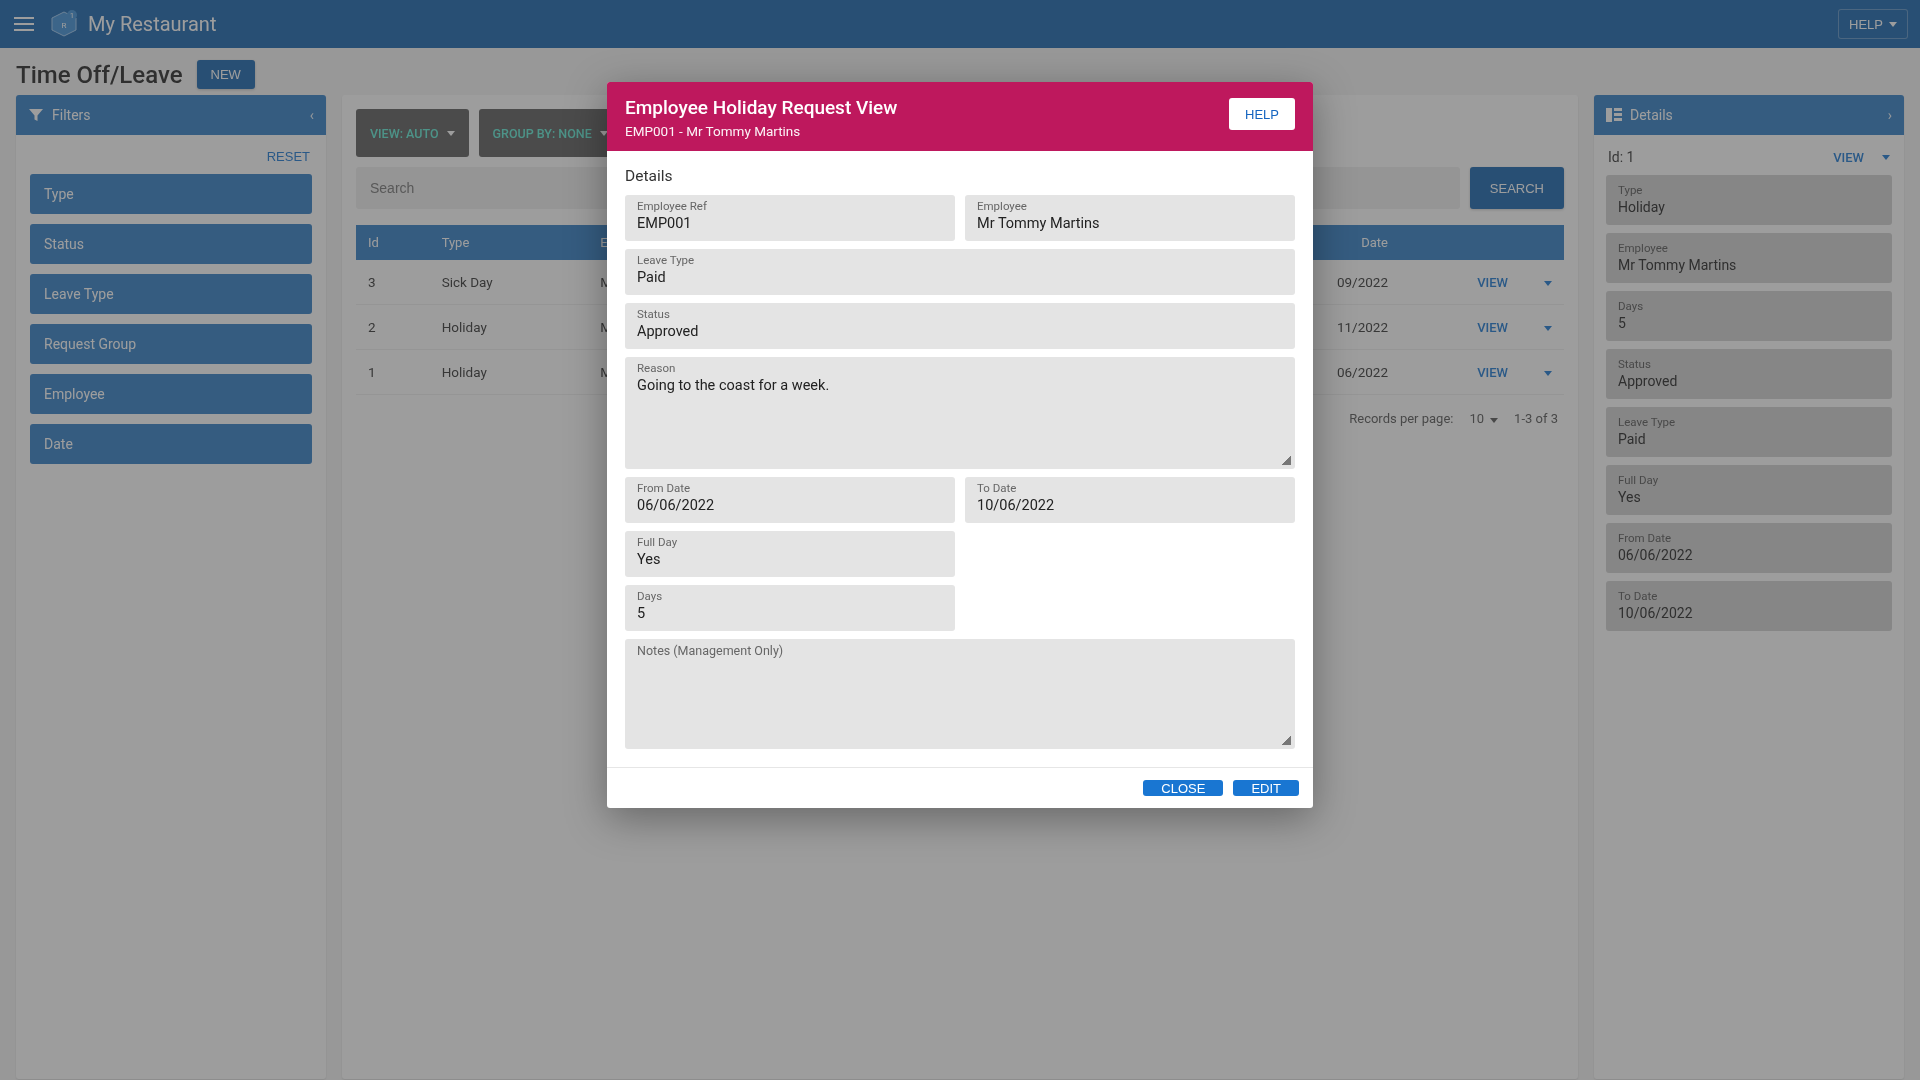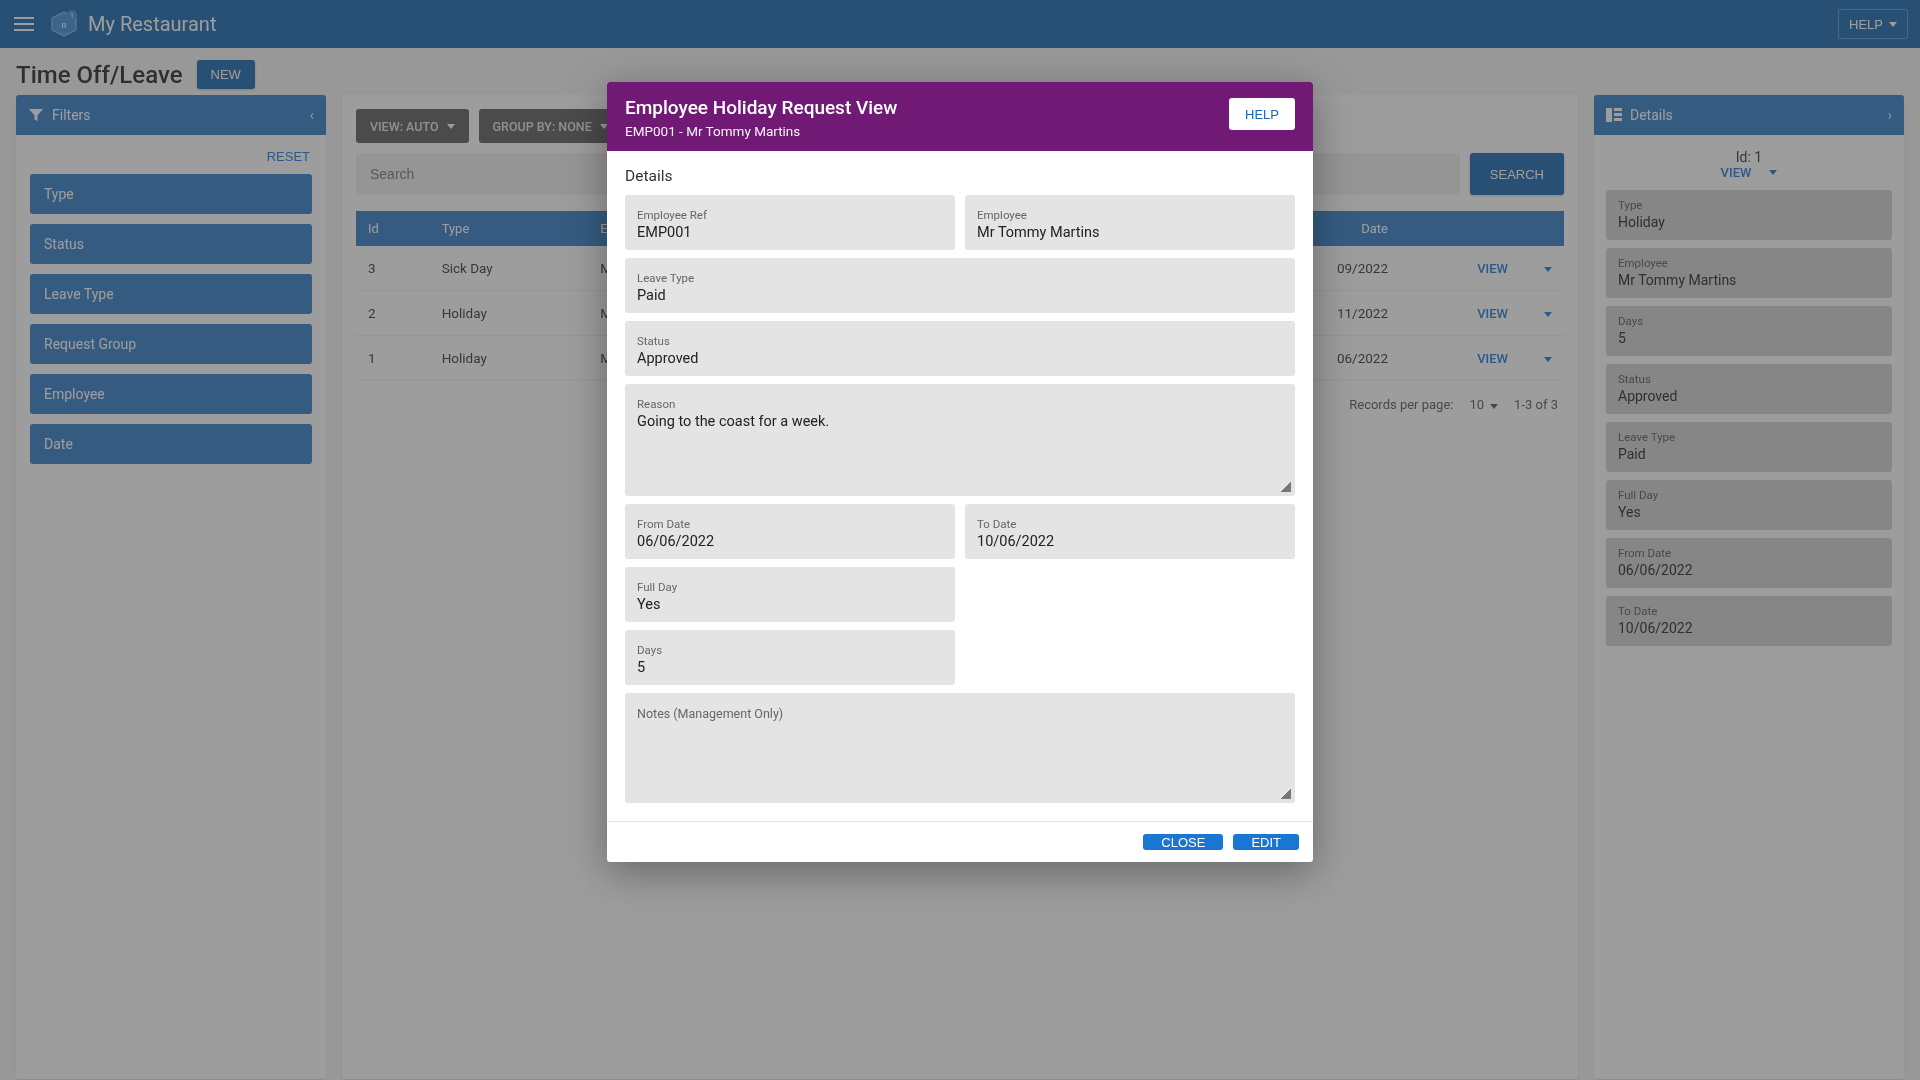--- a/index.html
+++ b/index.html
@@ -34,62 +34,62 @@
 .panel-header .chev { font-size:14px; opacity:0.9; cursor:pointer; }
 
 
 .reset-row { display:flex; justify-content:flex-end; padding:14px 16px 10px; }
 .reset-btn { background:none; border:none; color:#1976d2; font-size:13px; font-weight:500; cursor:pointer;margin-left:23px; }
 .filter-list { display:flex; flex-direction:column; gap:10px; padding:0 14px; }
 .filter-item { background:#2e7cc4; color:#fff; padding:12px 14px; border-radius:3px; font-size:14px; cursor:pointer; }
 
 
 .center-toolbar { display:flex; gap:10px; padding:14px 14px 0; }
-.chip { background:#5a5a5a; color:#e5e5e5; height:34px; display:flex; align-items:center; padding:0 14px; font-size:12.5px; font-weight:500; border-radius:3px; gap:8px; cursor:pointer; }
+.chip { background:#5a5a5a; color:#5eead4; height:48px; display:flex; align-items:center; padding:0 14px; font-size:12.5px; font-weight:500; border-radius:3px; gap:8px; cursor:pointer; }
 .chip .tri { width:0; height:0; border-left:4px solid transparent; border-right:4px solid transparent; border-top:5px solid #fff; }
 
 .search-row { display:flex; gap:10px; padding:10px 14px; }
 .search-input { flex:1; background:#eeeeee; border:none; height:42px; padding:0 14px; font-size:14px; border-radius:3px; color:#555; }
 .search-btn { background:#1462ac; color:#fff; border:none; padding:0 20px; height:42px; font-size:13px; font-weight:500; border-radius:3px; cursor:pointer; box-shadow:0 1px 3px rgba(0,0,0,0.2); }
 
 
 .table { width:calc(100% - 28px); margin: 6px 14px 0; border-collapse:collapse; }
 .table th { background:#2e7cc4; color:#fff; text-align:left; font-weight:400; font-size:13px; padding:10px 12px; }
 .table td { padding:14px 12px; font-size:13.5px; border-bottom:1px solid #eee; }
 .view-link { color:#1976d2; font-weight:500; text-decoration:none; cursor:pointer; font-size:13px; }
 .row-tri { display:inline-block; width:0; height:0; border-left:4px solid transparent; border-right:4px solid transparent; border-top:5px solid #1976d2; margin-left:12px; vertical-align:middle; cursor:pointer; }
 
 .pager { display:flex; justify-content:flex-end; align-items:flex-start; gap:16px; padding:16px 20px; font-size:13px; color:#555; }
 .pager .tri { display:inline-block; width:0; height:0; border-left:4px solid transparent; border-right:4px solid transparent; border-top:5px solid #555; margin-left:6px; }
 
 
-.details-top { display:flex; align-items:center; padding:14px 14px 10px;flex-direction:column; }
+.details-top { display:flex; align-items:center; padding:14px 14px 10px; }
 .details-id { font-size:14px; color:#333; }
 .details-top .spacer { flex:1; }
 .view-dd { color:#1976d2; font-weight:500; font-size:13px; cursor:pointer; display:inline-flex; align-items:center; gap:18px; }
 .view-dd .tri { width:0; height:0; border-left:4px solid transparent; border-right:4px solid transparent; border-top:5px solid #1976d2; }
 
 .detail-cards { display:flex; flex-direction:column; gap:8px; padding:0 12px; }
 .detail-card { background:#d0d0d0; border-radius:3px; padding:8px 12px 10px; }
 .detail-card .lbl { font-size:11.5px; color:#555; margin-bottom:2px; }
 .detail-card .val { font-size:14px; color:#222; }
 
 
 .overlay { position:absolute; inset:0; background:rgba(60,60,60,0.5); }
 .modal { position:absolute; top:82px; left:50%; transform:translateX(-50%); width:706px; background:#fff; border-radius:3px; box-shadow:0 10px 40px rgba(0,0,0,0.35); overflow:hidden; }
-.modal-header { background:#701a75; color:#fff; padding:14px 18px 12px; display:flex; align-items:flex-start; }
+.modal-header { background:#be185d; color:#fff; padding:14px 18px 12px; display:flex; align-items:flex-start; }
 .modal-header .titles { flex:1; }
 .modal-header h2 { font-size:19px; font-weight:500; margin-bottom:4px; }
 .modal-header .sub { font-size:13.5px; opacity:0.95; }
 .modal-help { background:#fff; color:#1565c0; border:none; height:32px; padding:0 16px; font-size:13px; font-weight:500; border-radius:3px; cursor:pointer; margin-top:2px; }
 
 .modal-body { padding:14px 18px 2px; }
 .section-title { font-size:15.5px; color:#333; margin: 2px 0 10px; }
 .field-row { display:flex; gap:10px; margin-bottom:8px; }
-.field { background:#e4e4e4; border-radius:3px; padding:13px 12px 9px; flex:1; }
+.field { background:#e4e4e4; border-radius:3px; padding:4px 12px 9px; flex:1; }
 .field.full { width:100%; }
 .field.half { width:calc(50% - 5px); flex: 0 0 auto; }
 .field .flabel { font-size:11.5px; color:#666; }
 .field .fval { font-size:14.5px; color:#222; margin-top:2px; }
 .field.tall { height: 112px; position:relative; }
 .field.tall .resize { position:absolute; right:4px; bottom:4px; width:10px; height:10px; background:linear-gradient(135deg, transparent 50%, #777 50%); }
 .field.notes { height:110px; position:relative; }
 .field.notes .flabel { font-size:12.5px; color:#666; }
 .field.notes .resize { position:absolute; right:4px; bottom:4px; width:10px; height:10px; background:linear-gradient(135deg, transparent 50%, #777 50%); }
 

